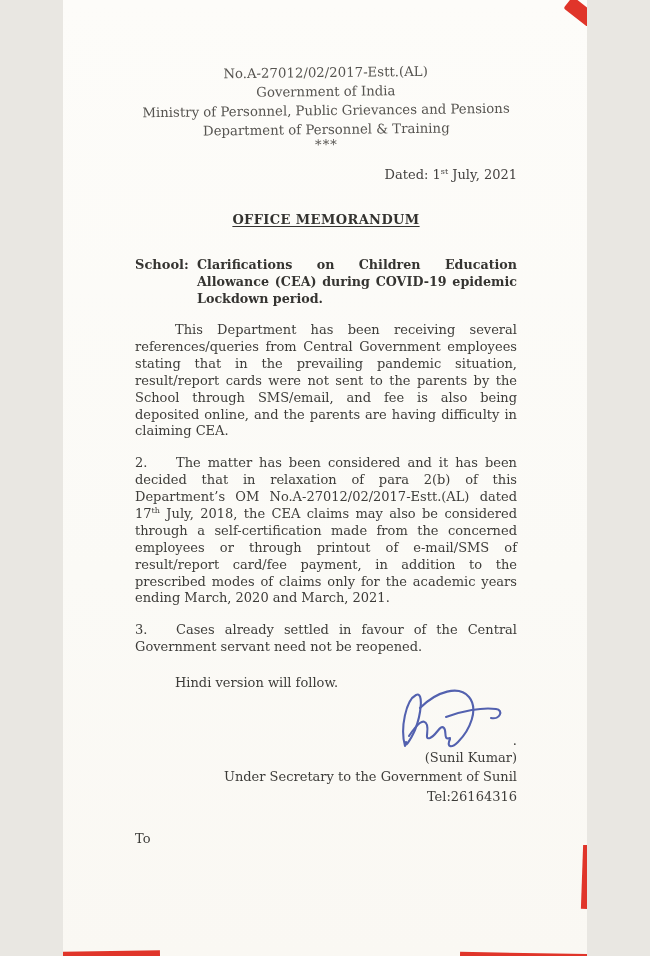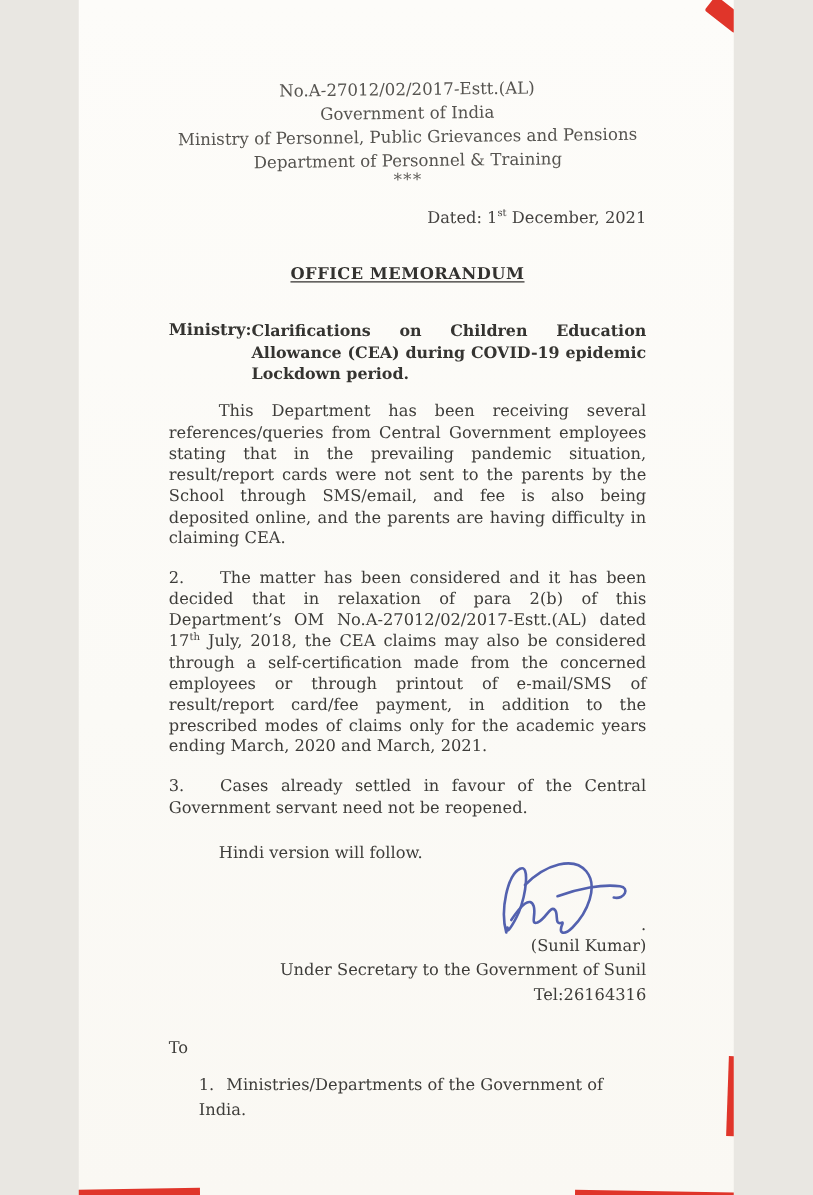--- a/index.html
+++ b/index.html
@@ -113,29 +113,29 @@
 
   <div class="letterhead">
     <div>No.A-27012/02/2017-Estt.(AL)</div>
     <div>Government of India</div>
     <div>Ministry of Personnel, Public Grievances and Pensions</div>
     <div>Department of Personnel &amp; Training</div>
     <div class="sep">***</div>
   </div>
 
   <div class="place-date">
-    <div><span>Dated: 1</span><sup>st</sup><span> December, 2021</span></div>
+    <div><span>Dated: 1</span><sup>st</sup><span> July, 2021</span></div>
   </div>
 
   <div class="title-wrap">
     <span class="title">OFFICE MEMORANDUM</span>
   </div>
 
   <div class="subject">
-    <span class="subject-label">Ministry:</span>
+    <span class="subject-label">School:</span>
     <div class="subject-text">Clarifications on Children Education Allowance (CEA) during COVID-19 epidemic Lockdown period.</div>
   </div>
 
   <div class="body-text">
     <p class="para first">This Department has been receiving several references/queries from Central Government employees stating that in the prevailing pandemic situation, result/report cards were not sent to the parents by the School through SMS/email, and fee is also being deposited online, and the parents are having difficulty in claiming CEA.</p>
 
     <p class="para"><span class="para-num">2.</span><span>The matter has been considered and it has been decided that in relaxation of para 2(b) of this Department’s OM No.A-27012/02/2017-Estt.(AL) dated 17</span><sup>th</sup><span> July, 2018, the CEA claims may also be considered through a self-certification made from the concerned employees or through printout of e-mail/SMS of result/report card/fee payment, in addition to the prescribed modes of claims only for the academic years ending March, 2020 and March, 2021.</span></p>
 
     <p class="para"><span class="para-num">3.</span><span>Cases already settled in favour of the Central Government servant need not be reopened.</span></p>
 
@@ -155,16 +155,15 @@
   </div>
 
   <div class="signoff">
     <div>(Sunil Kumar)</div>
     <div>Under Secretary to the Government of Sunil</div>
     <div>Tel:26164316</div>
   </div>
 
   <div class="salutation">To</div>
   <div class="dist-list">
-    <div class="dist-item"><span class="item-num">1.</span><span>Ministries/Departments of the Government of India.</span></div>
   </div>
 
 </div>
 
 </body></html>

